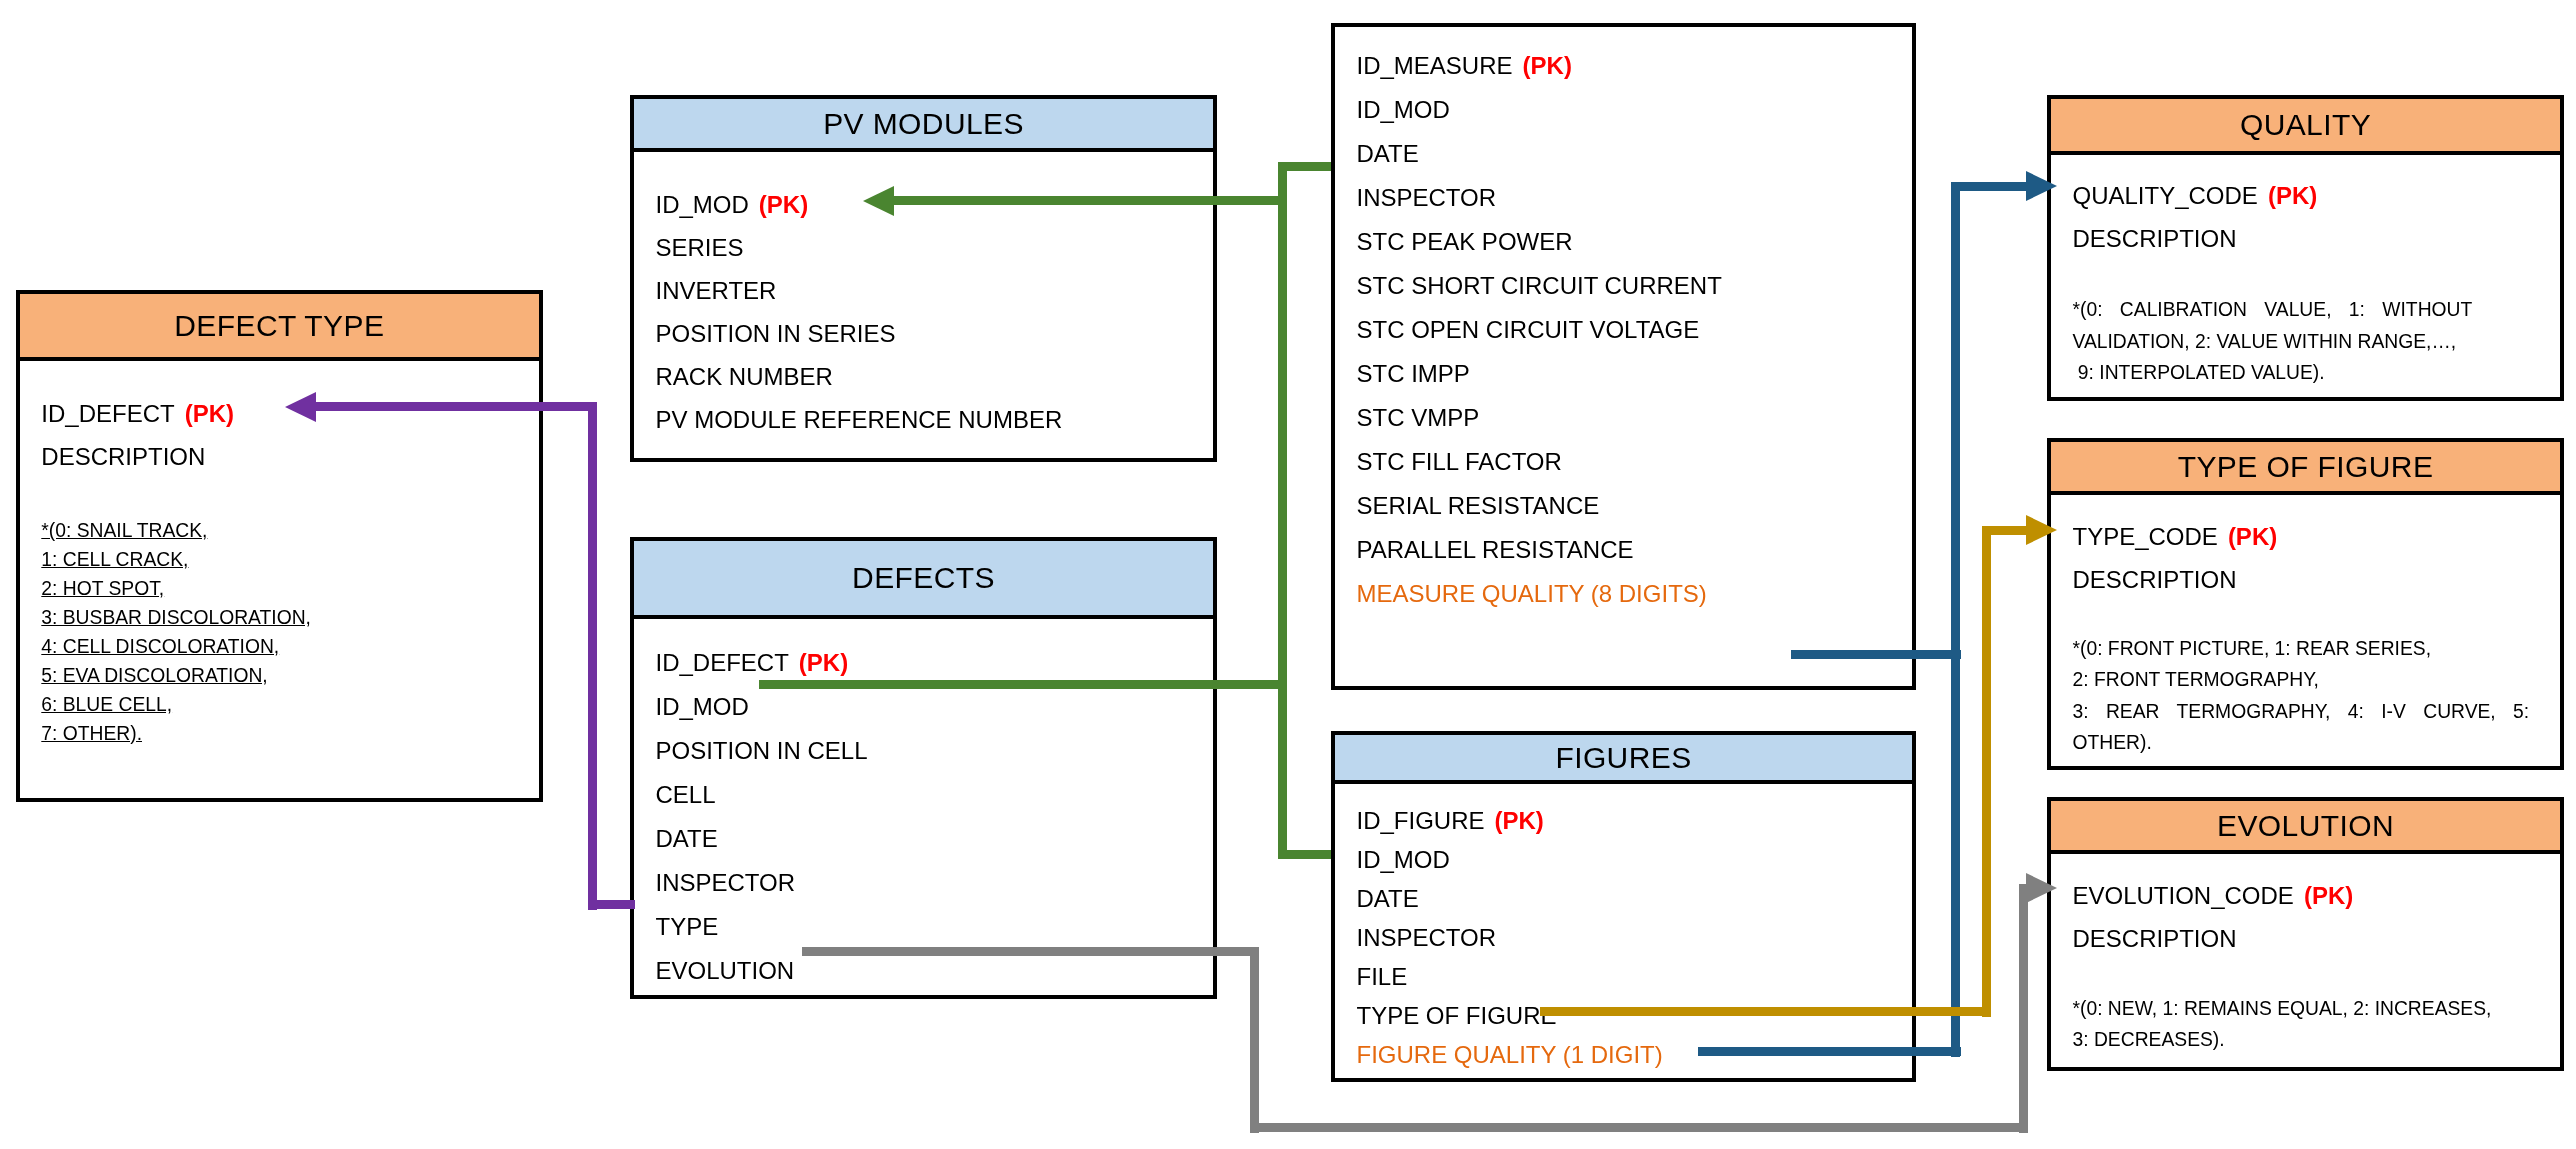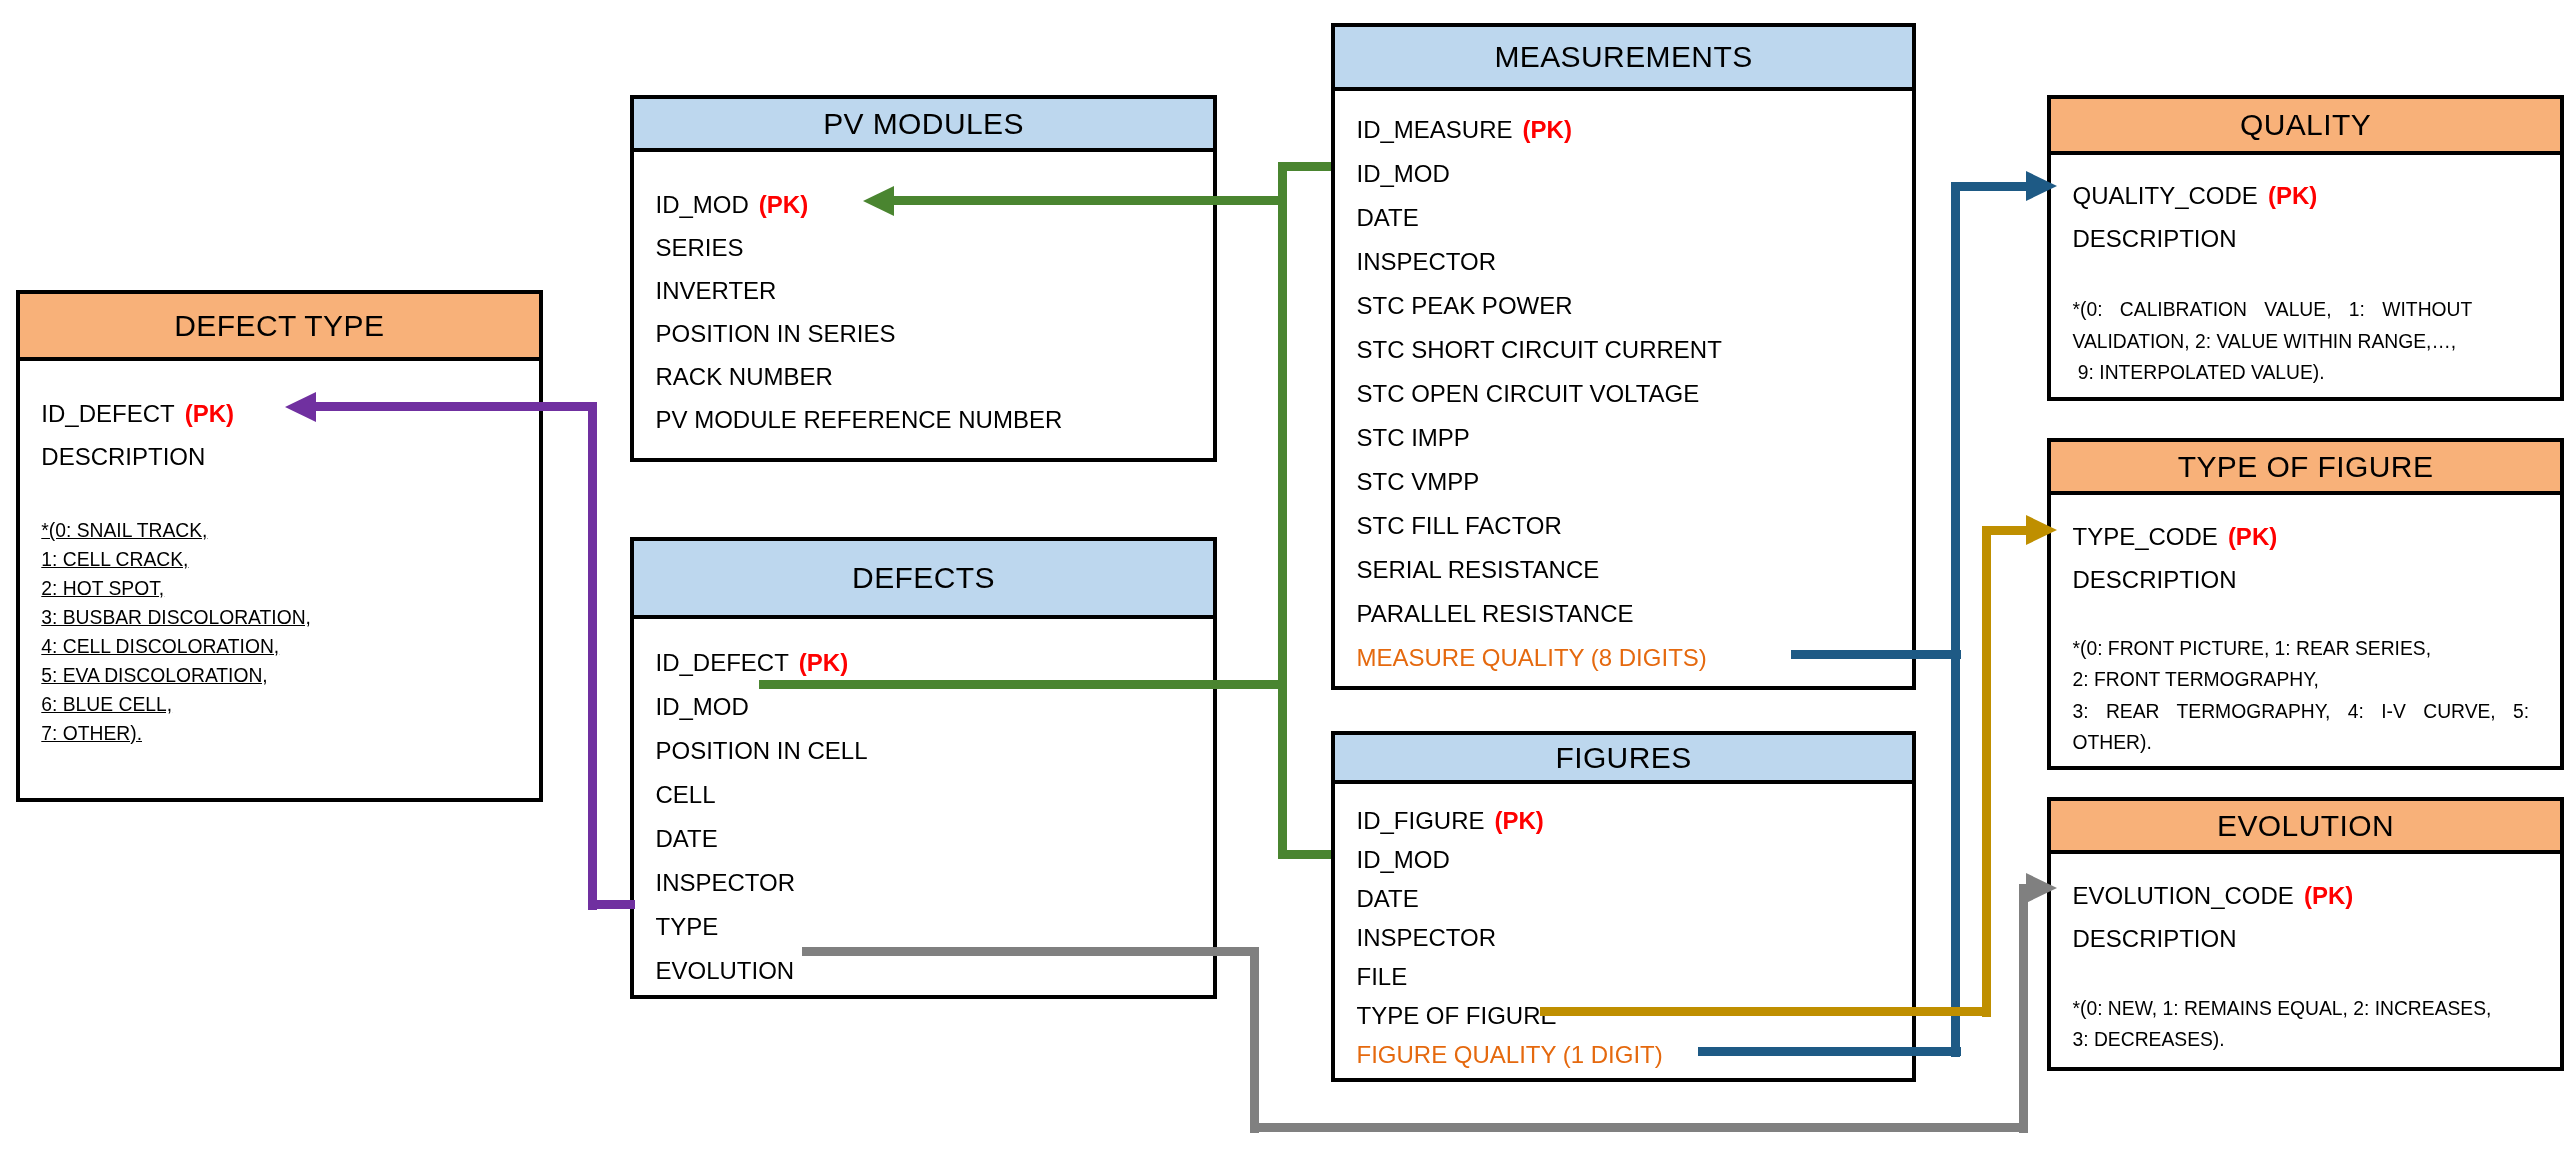--- a/index.html
+++ b/index.html
@@ -122,21 +122,20 @@
       <div class="f">
           <span class="fn">TYPE</span>
         </div>
       <div class="f">
           <span class="fn">EVOLUTION</span>
         </div>
     </div>
   </div>
 
   <div class="tbl t-me" style="left:1331px;top:23px;width:585px;height:667px;">
-    <div class="hdr blue">MEASUREMENTS</div>
     <div class="body">
       <div class="f">
           <span class="fn">ID_MEASURE</span>
           <span class="pk">(PK)</span>
         </div>
       <div class="f">
           <span class="fn">ID_MOD</span>
         </div>
       <div class="f">
           <span class="fn">DATE</span>

